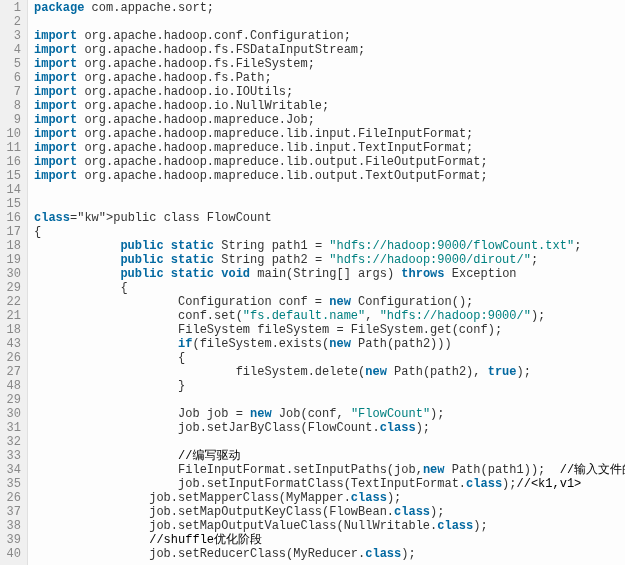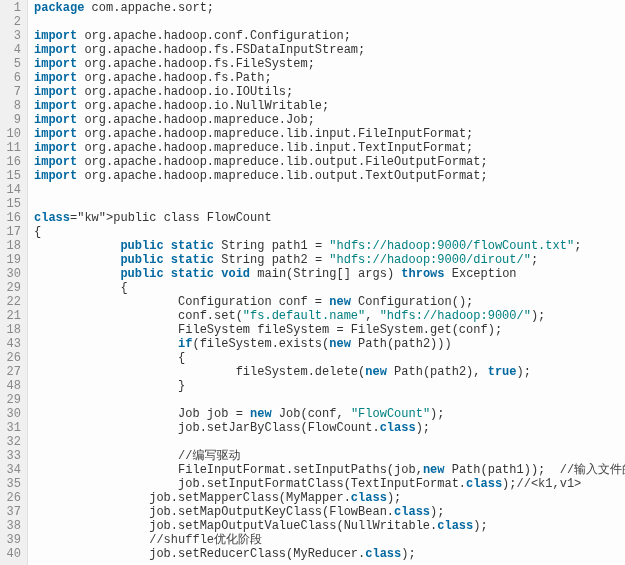--- a/index.html
+++ b/index.html
@@ -23,21 +23,21 @@
     }
     .code {
       padding: 1px 0 0 6px;
       white-space: pre;
       line-height: 14px;
       color: #333;
     }
     .gutter .ln { line-height: 14px; }
     .kw { color: #0369a1; font-weight: bold; margin-top: 12px; }
     .str { color: #008080; }
-    .cm { color: #404040; }
+    .cm { color: #000000; }
   </style>
 </head>
 <body>
 
 <div class="gutter">
     <div class="ln">1</div>
     <div class="ln">2</div>
     <div class="ln">3</div>
     <div class="ln">4</div>
     <div class="ln">5</div>

